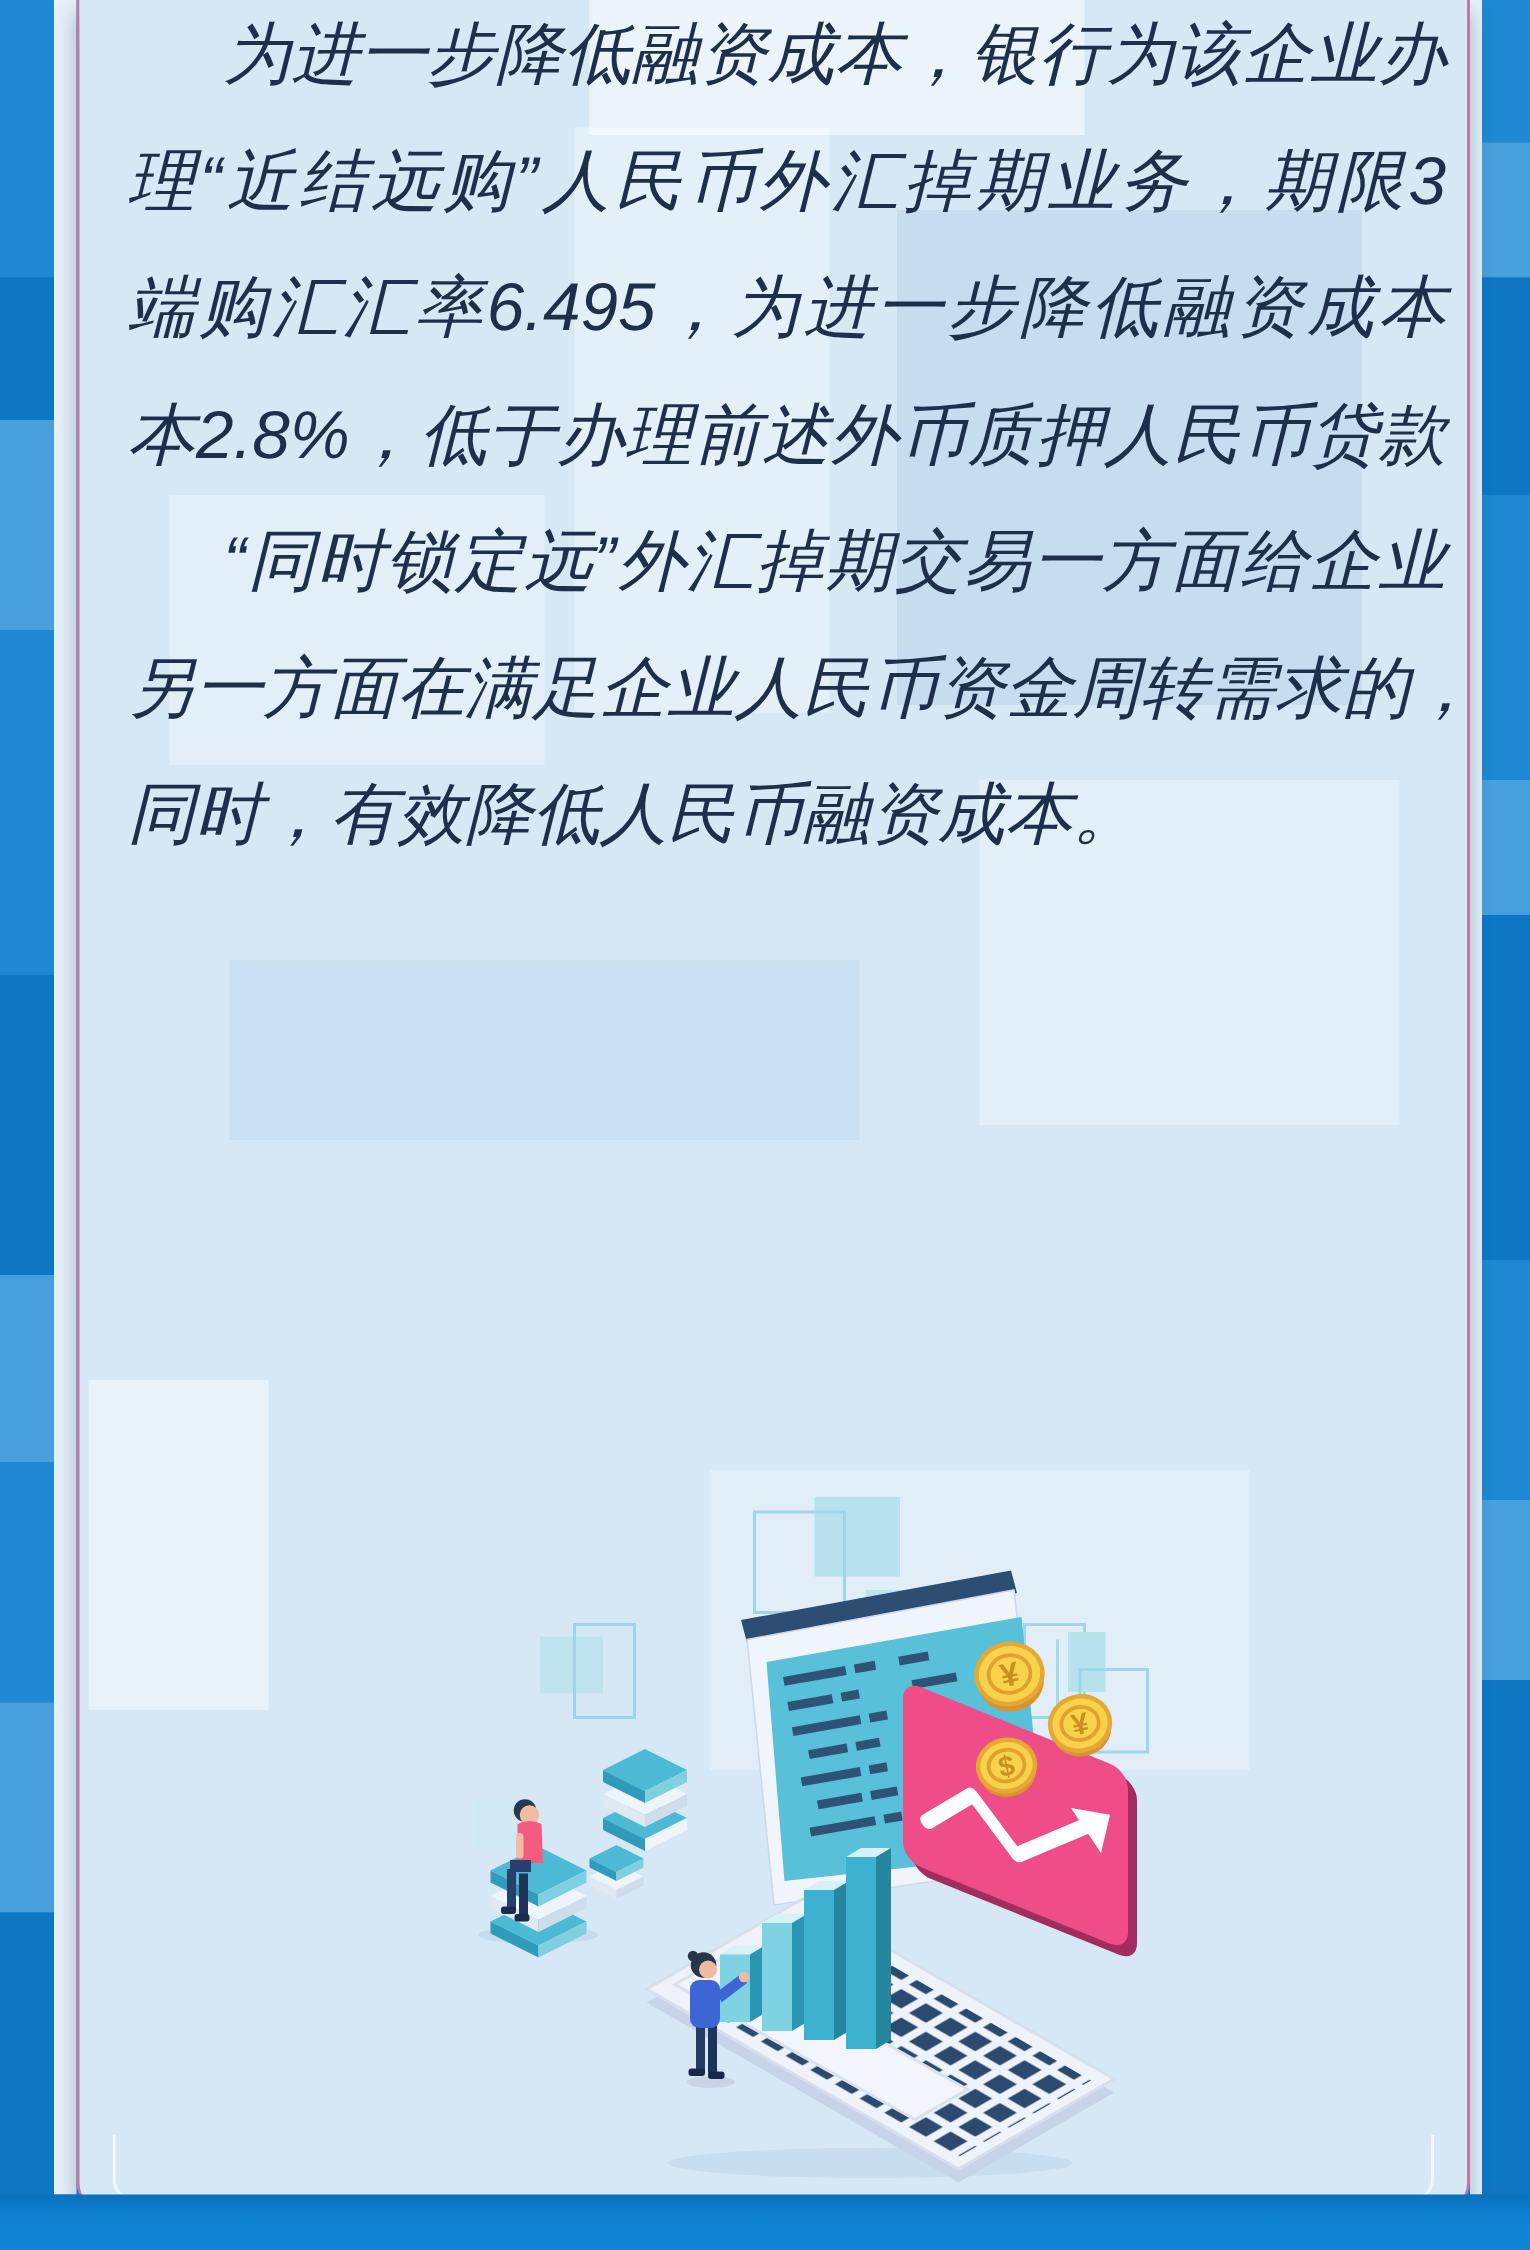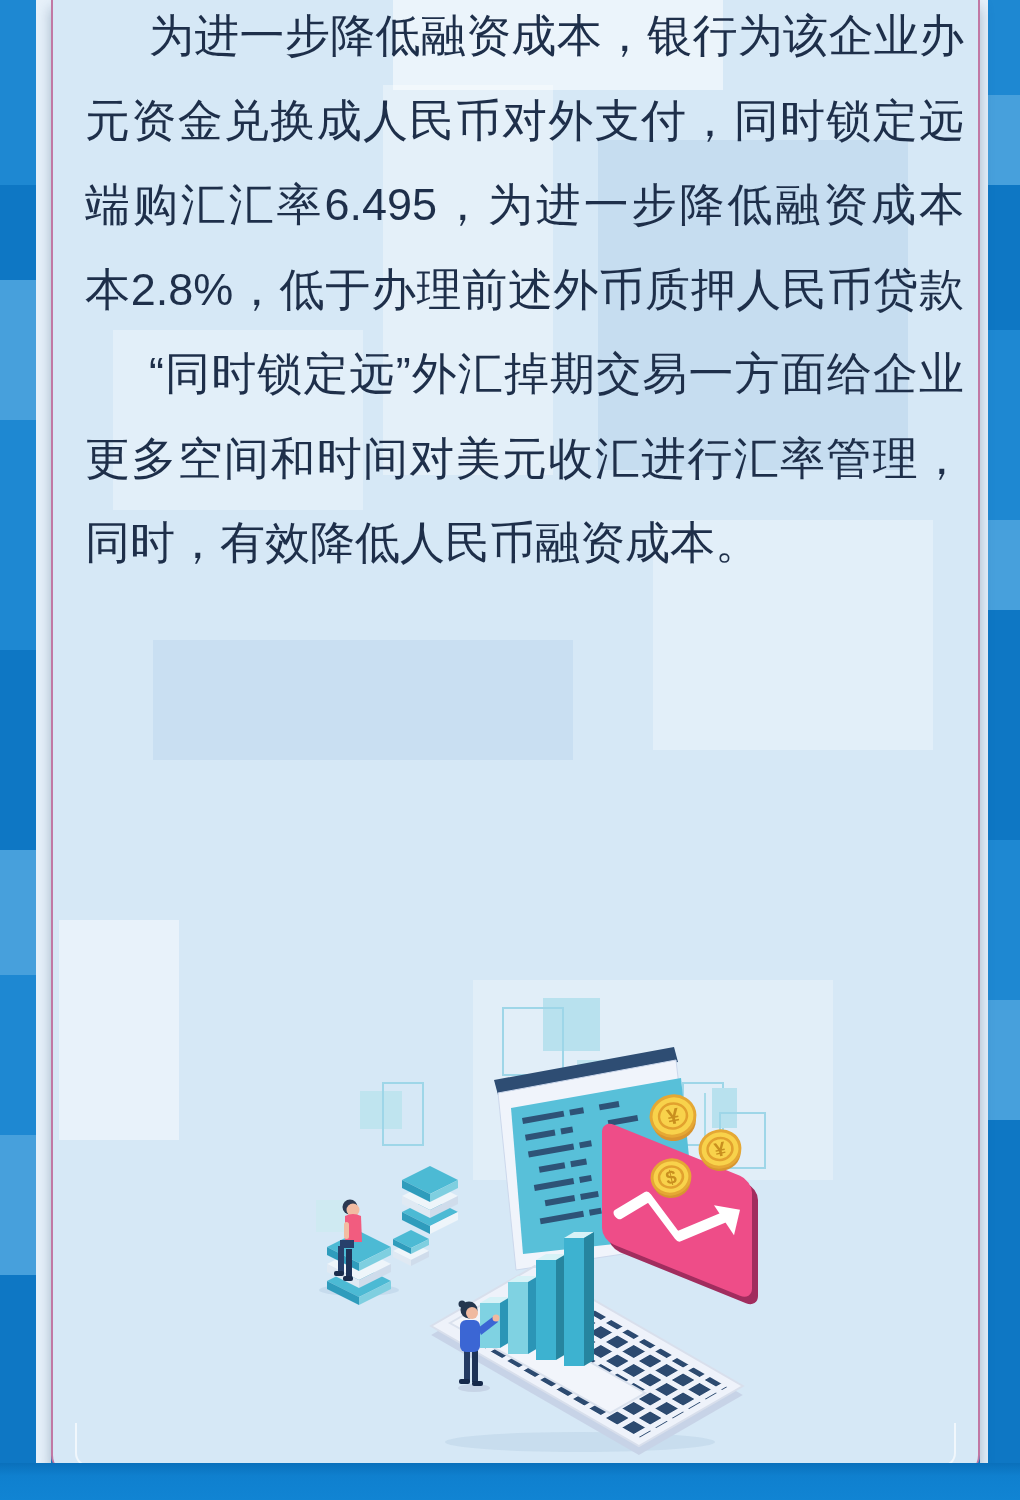--- a/index.html
+++ b/index.html
@@ -24,21 +24,21 @@
   .bg-right div:nth-child(7){height:160px;} .bg-right div:nth-child(8){height:120px;}
   .bg-right div:nth-child(9){height:380px;}
 
   .edge-strip{position:absolute;top:0;height:1463px;background:#e7f1fa;z-index:1;}
   .edge-strip.left{left:36px;width:15px;}
   .edge-strip.right{left:980px;width:8px;}
 
   
   .card{position:absolute;left:51px;top:0;width:925px;height:1473px;z-index:2;
         background:#d6e8f6;border-left:2px solid #c178a4;border-right:2px solid #c178a4;
-        border-radius:0 0 18px 18px;box-shadow:0 8px 14px rgba(30,70,110,.35);overflow:hidden;}
+        border-radius:0 0 18px 18px;box-shadow:0 8px 14px rgba(30,70,110,.35);overflow:hidden;font-style:italic;}
   .patch{position:absolute;pointer-events:none;}
   .inner-outline{position:absolute;left:22px;right:22px;bottom:6px;height:42px;
         border:2px solid rgba(255,255,255,.65);border-top:none;border-radius:0 0 14px 14px;}
 
   
   .text-block{position:absolute;left:32px;right:14px;top:-6px;}
   .line{font-size:45px;line-height:84.5px;color:#1e2f4a;white-space:nowrap;
         text-align:justify;text-align-last:justify;letter-spacing:0;}
   .line.indent{text-indent:64px;}
   .line.last{text-align-last:left;}
@@ -85,25 +85,25 @@
     <div class="patch" style="left:330px;top:85px;width:170px;height:390px;background:rgba(255,255,255,.35);"></div>
     <div class="patch" style="left:545px;top:140px;width:310px;height:330px;background:rgba(125,170,215,.18);"></div>
     <div class="patch" style="left:60px;top:330px;width:250px;height:180px;background:rgba(255,255,255,.3);"></div>
     <div class="patch" style="left:600px;top:520px;width:280px;height:230px;background:rgba(255,255,255,.3);"></div>
     <div class="patch" style="left:100px;top:640px;width:420px;height:120px;background:rgba(130,175,220,.15);"></div>
     <div class="patch" style="left:6px;top:920px;width:120px;height:220px;background:rgba(255,255,255,.45);"></div>
     <div class="patch" style="left:420px;top:980px;width:360px;height:200px;background:rgba(255,255,255,.28);"></div>
 
     <div class="text-block">
       <div class="line indent">为进一步降低融资成本，银行为该企业办</div>
-      <div class="line">元资金兑换成人民币对外支付，同时锁定远</div>
+      <div class="line">理“近结远购”人民币外汇掉期业务，期限3</div>
       <div class="line">端购汇汇率6.495，为进一步降低融资成本</div>
       <div class="line">本2.8%，低于办理前述外币质押人民币贷款</div>
       <div class="line indent">“同时锁定远”外汇掉期交易一方面给企业</div>
-      <div class="line">更多空间和时间对美元收汇进行汇率管理，</div>
+      <div class="line">另一方面在满足企业人民币资金周转需求的，</div>
       <div class="line last">同时，有效降低人民币融资成本。</div>
     </div>
 
     <div class="inner-outline"></div>
   </div>
 
   <svg class="illustration" viewBox="0 0 520 462">
     <defs>
       <pattern id="keys" width="19" height="19" patternUnits="userSpaceOnUse" patternTransform="matrix(0.866,0.5,-0.866,0.5,285,268)">
         <rect x="3" y="3" width="13" height="13" fill="#2c4a70"></rect>

